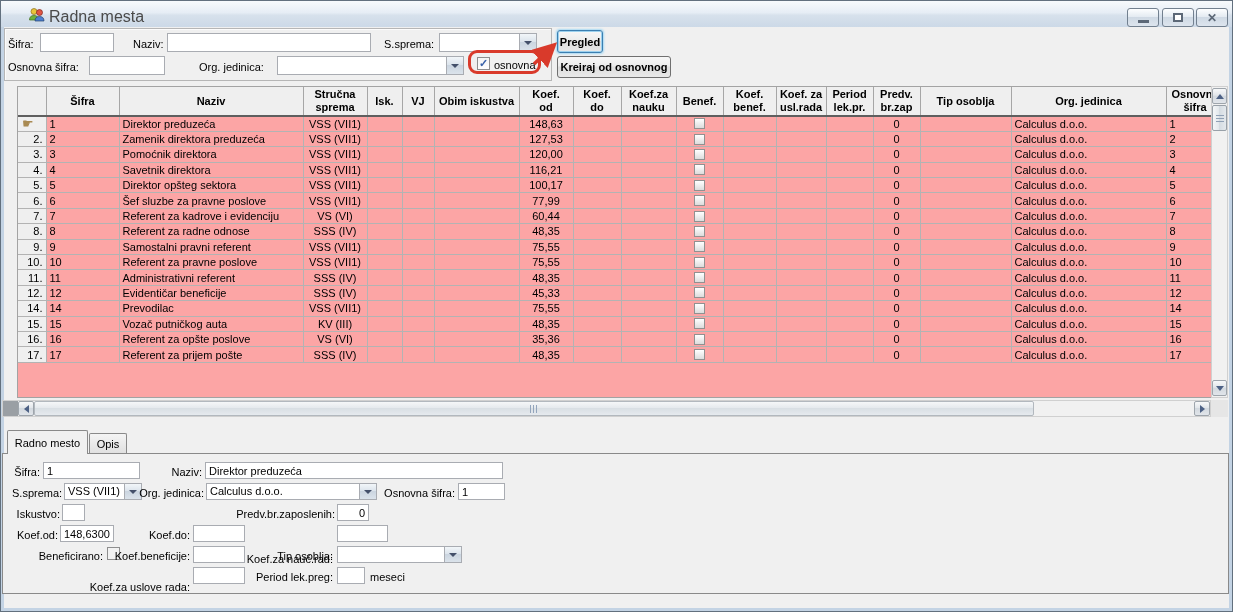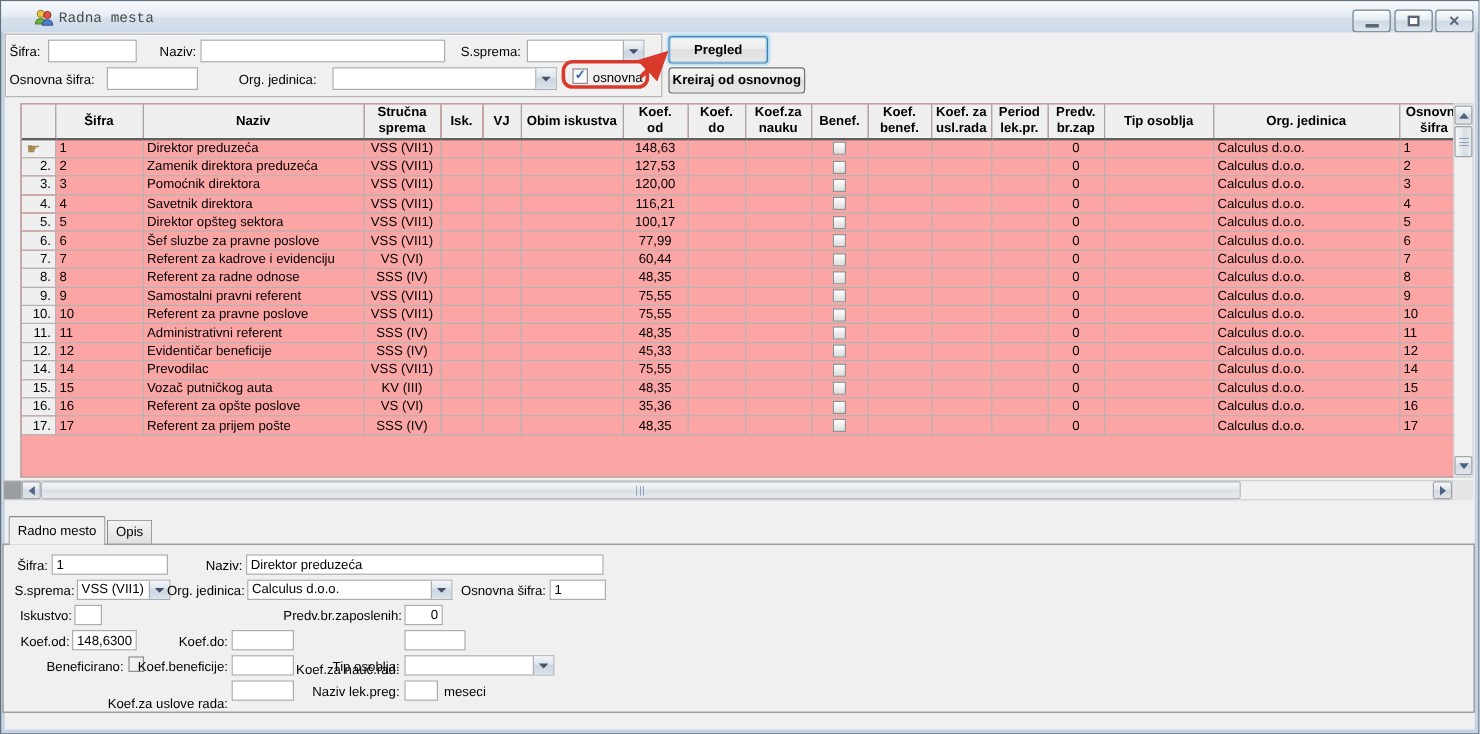--- a/index.html
+++ b/index.html
@@ -3,21 +3,21 @@
 <meta charset="utf-8">
 <style>
   * { box-sizing: border-box; margin: 0; padding: 0; }
   html,body { width:1233px; height:612px; }
   body { font-family:"Liberation Sans", sans-serif; font-size:11px; background:#fff; }
 
   .window { position:relative; width:1233px; height:612px; background:#c3d3e4;
             box-shadow: inset 0 0 0 1px #62707e; overflow:hidden; }
   .titlebar { position:absolute; left:1px; top:1px; width:1231px; height:26px;
               background:linear-gradient(#f7fafc, #e6edf5 45%, #d7e1ec 55%, #ccd9e7); }
-  .title-text { position:absolute; left:48px; top:7px; font-size:12px; color:#4a4a4a; white-space:nowrap;font-family:Liberation Mono, monospace; }
+  .title-text { position:absolute; left:48px; top:7px; font-size:16px; color:#4a4a4a; white-space:nowrap; }
   .title-icon { position:absolute; left:27px; top:6px; width:17px; height:16px; }
   .winbtn { position:absolute; top:8px; width:32px; height:19px; border:1px solid #72808f; border-radius:3px;
             background:linear-gradient(#fdfeff, #e4ebf2 45%, #cfd9e4 50%, #dde5ee);
             display:flex; align-items:center; justify-content:center; color:#5c6877; }
   .glyph-min { width:11px; height:3px; background:#5c6877; margin-top:8px; }
   .glyph-max { width:10px; height:9px; border:2px solid #5c6877; background:#fff; }
   .glyph-close { font-size:12px; font-weight:bold; color:#5c6877; line-height:1; }
 
   .client { position:absolute; left:4px; top:27px; width:1225px; height:581px; background:#f0f0f0; }
 
@@ -137,21 +137,21 @@
     <div class="ctxt"></div>
     <div class="cbtn">
         <div class="arr-dn"></div>
       </div>
   </div>
   <div class="cbx" style="left:477px; top:57px;">
       <span>✓</span>
     </div>
   <span class="lbl" style="left:494px; top:58px;">osnovna</span>
 
-  <div class="btn7 default" style="left:557px; top:30px; width:83px; height:23px;text-align:center;">
+  <div class="btn7 default" style="left:557px; top:30px; width:46px; height:23px;text-align:center;">
       <span>Pregled</span>
     </div>
   <div class="btn7" style="left:557px; top:56px; width:114px; height:22px;">
       <span>Kreiraj od osnovnog</span>
     </div>
 
   <div class="annot-box"></div>
   <svg class="annot-arrow" width="38" height="32">
     <defs>
       <marker id="ah" markerWidth="7" markerHeight="7" refX="5" refY="3.5" orient="auto">
@@ -649,16 +649,16 @@
   <span class="lblr" style="left:273px; top:549px; width:60px; z-index:4;">Tip osoblja:</span>
   <div class="combo" style="left:337px; top:546px; width:125px; height:17px; z-index:4;">
     <div class="ctxt" style="padding-top:1px;"></div>
     <div class="cbtn">
         <div class="arr-dn"></div>
       </div>
   </div>
 
   <span class="lblr" style="left:85px; top:580px; width:105px; z-index:4;">Koef.za uslove rada:</span>
   <input class="ftb" style="left: 193px; top: 567px; width: 52px; z-index: 4;" value="">
-  <span class="lblr" style="left:245px; top:570px; width:88px; z-index:4;">Naziv lek.preg:</span>
+  <span class="lblr" style="left:245px; top:570px; width:88px; z-index:4;">Period lek.preg:</span>
   <input class="ftb" style="left: 337px; top: 567px; width: 28px; z-index: 4;" value="">
   <span class="lblr" style="left:370px; top:570px; width:40px; text-align:left; z-index:4;">meseci</span>
 </div>
 
 </body></html>

